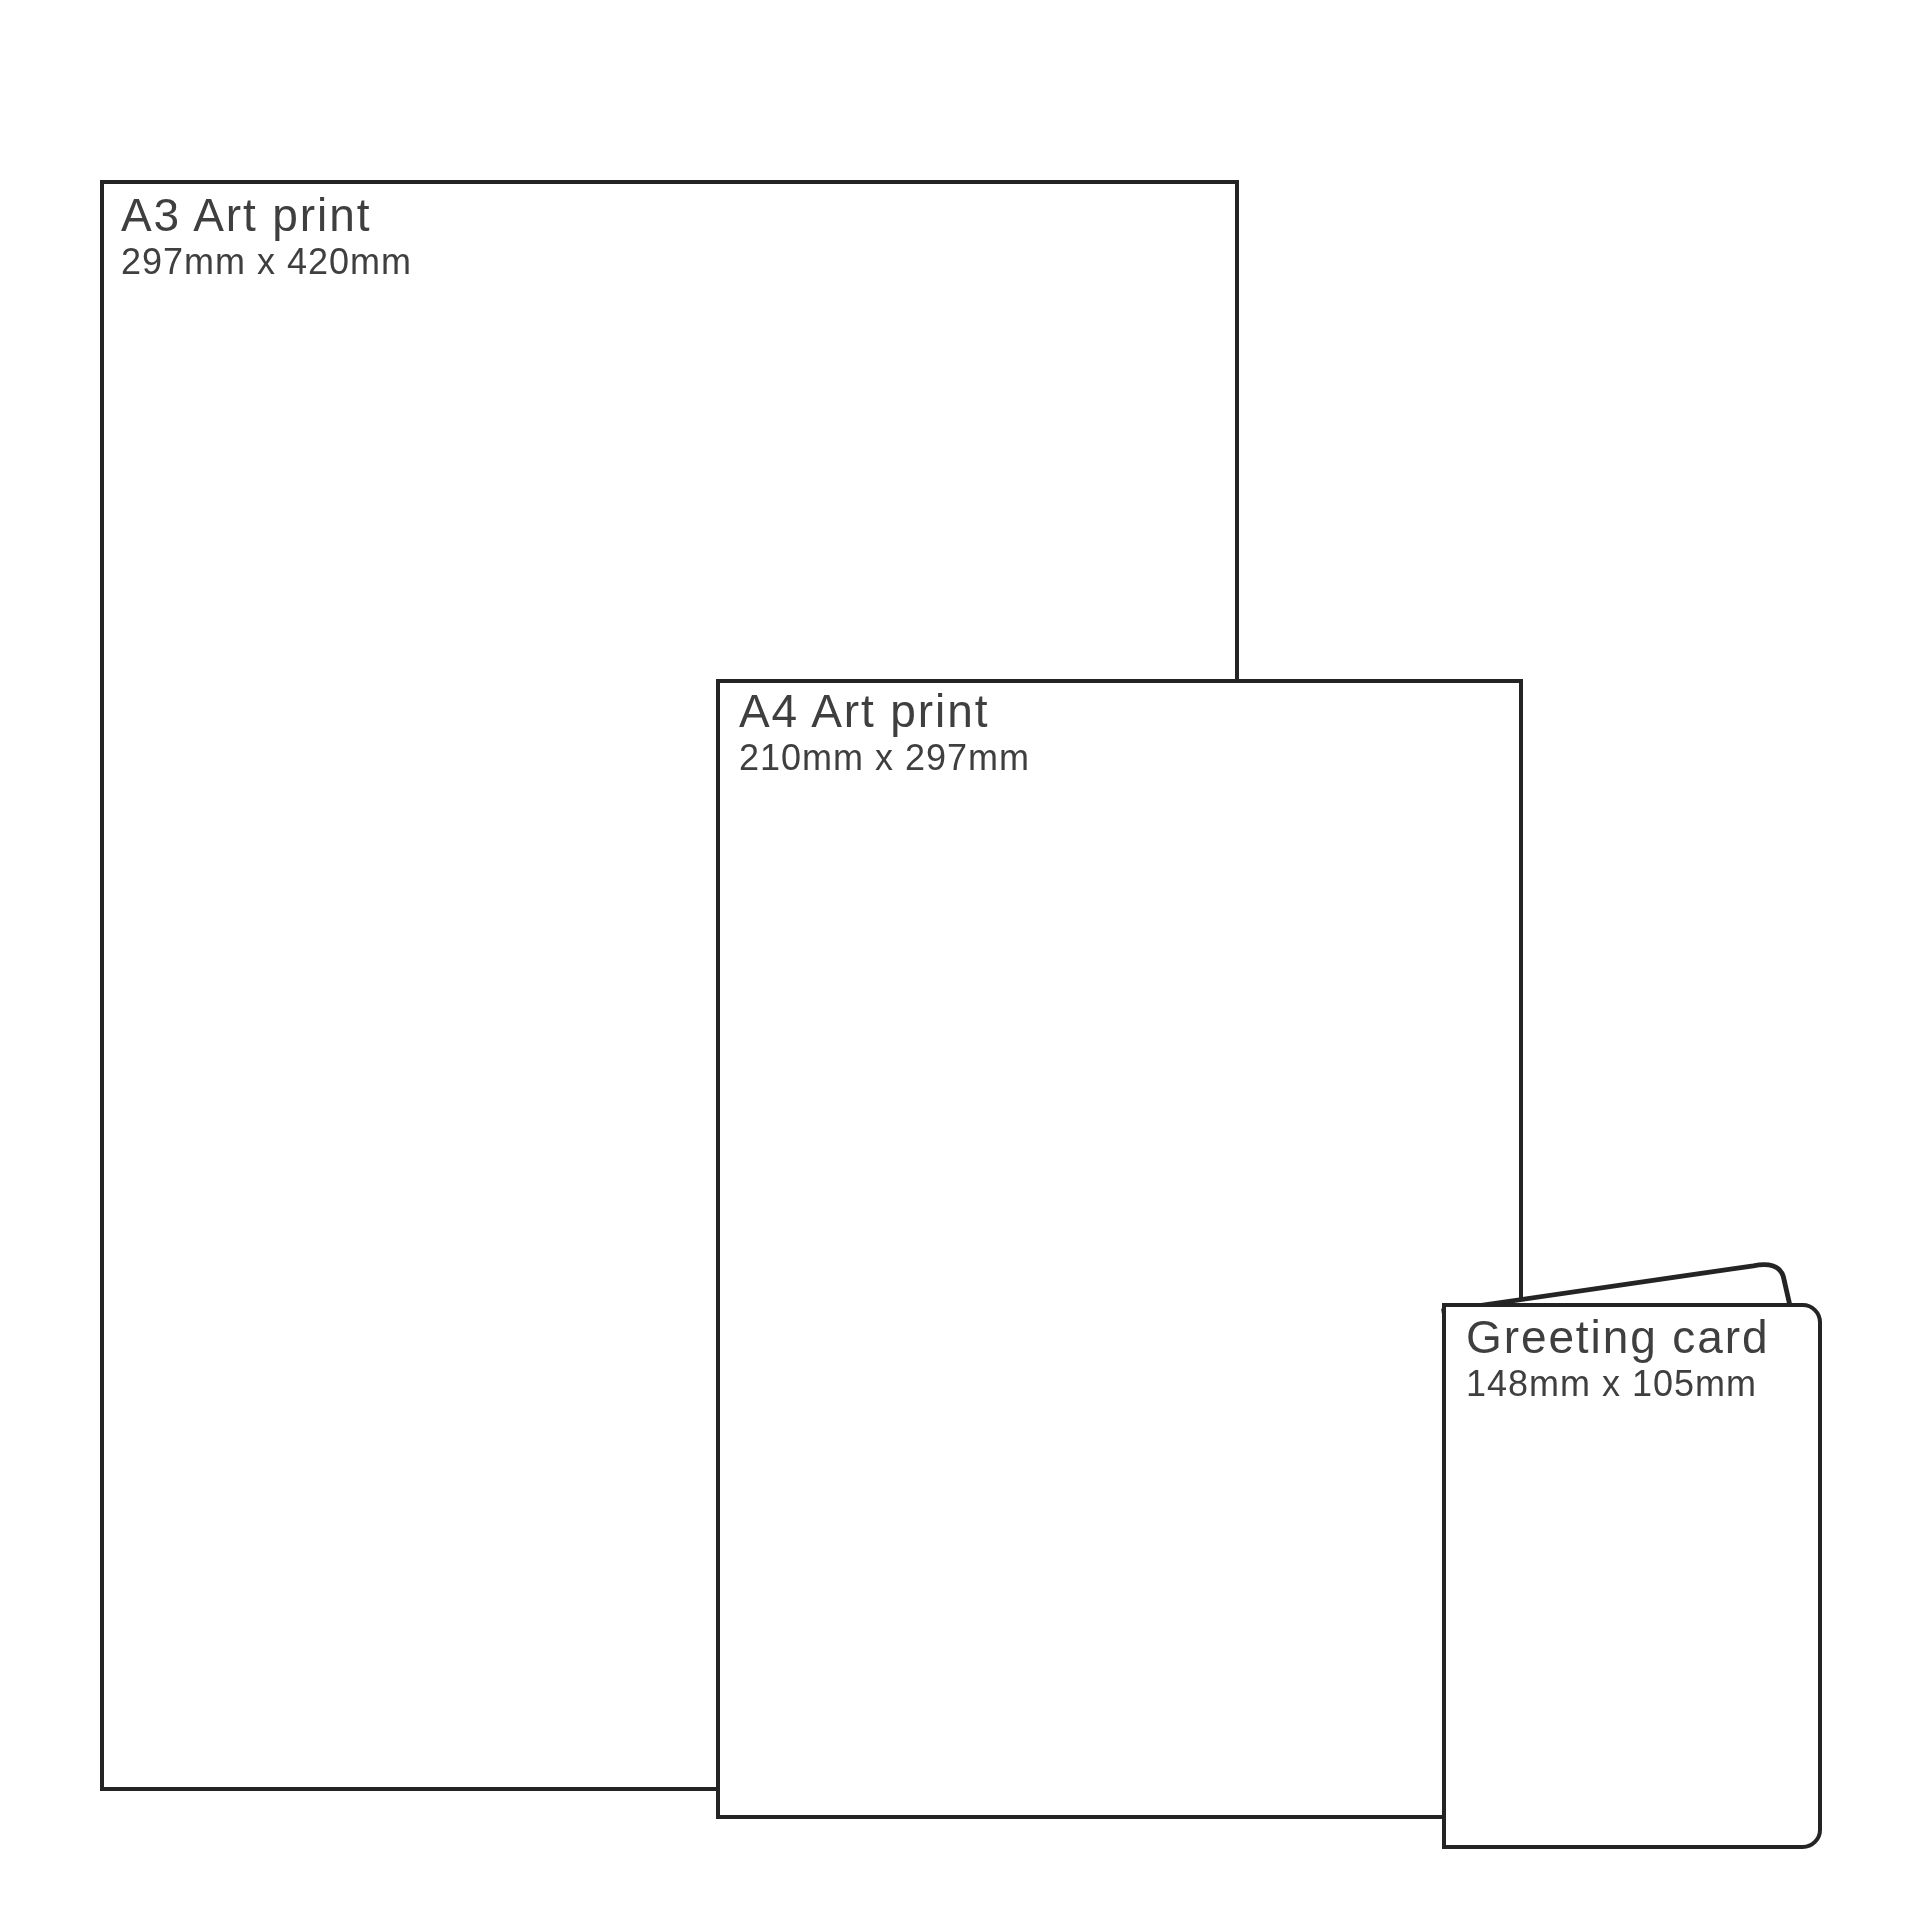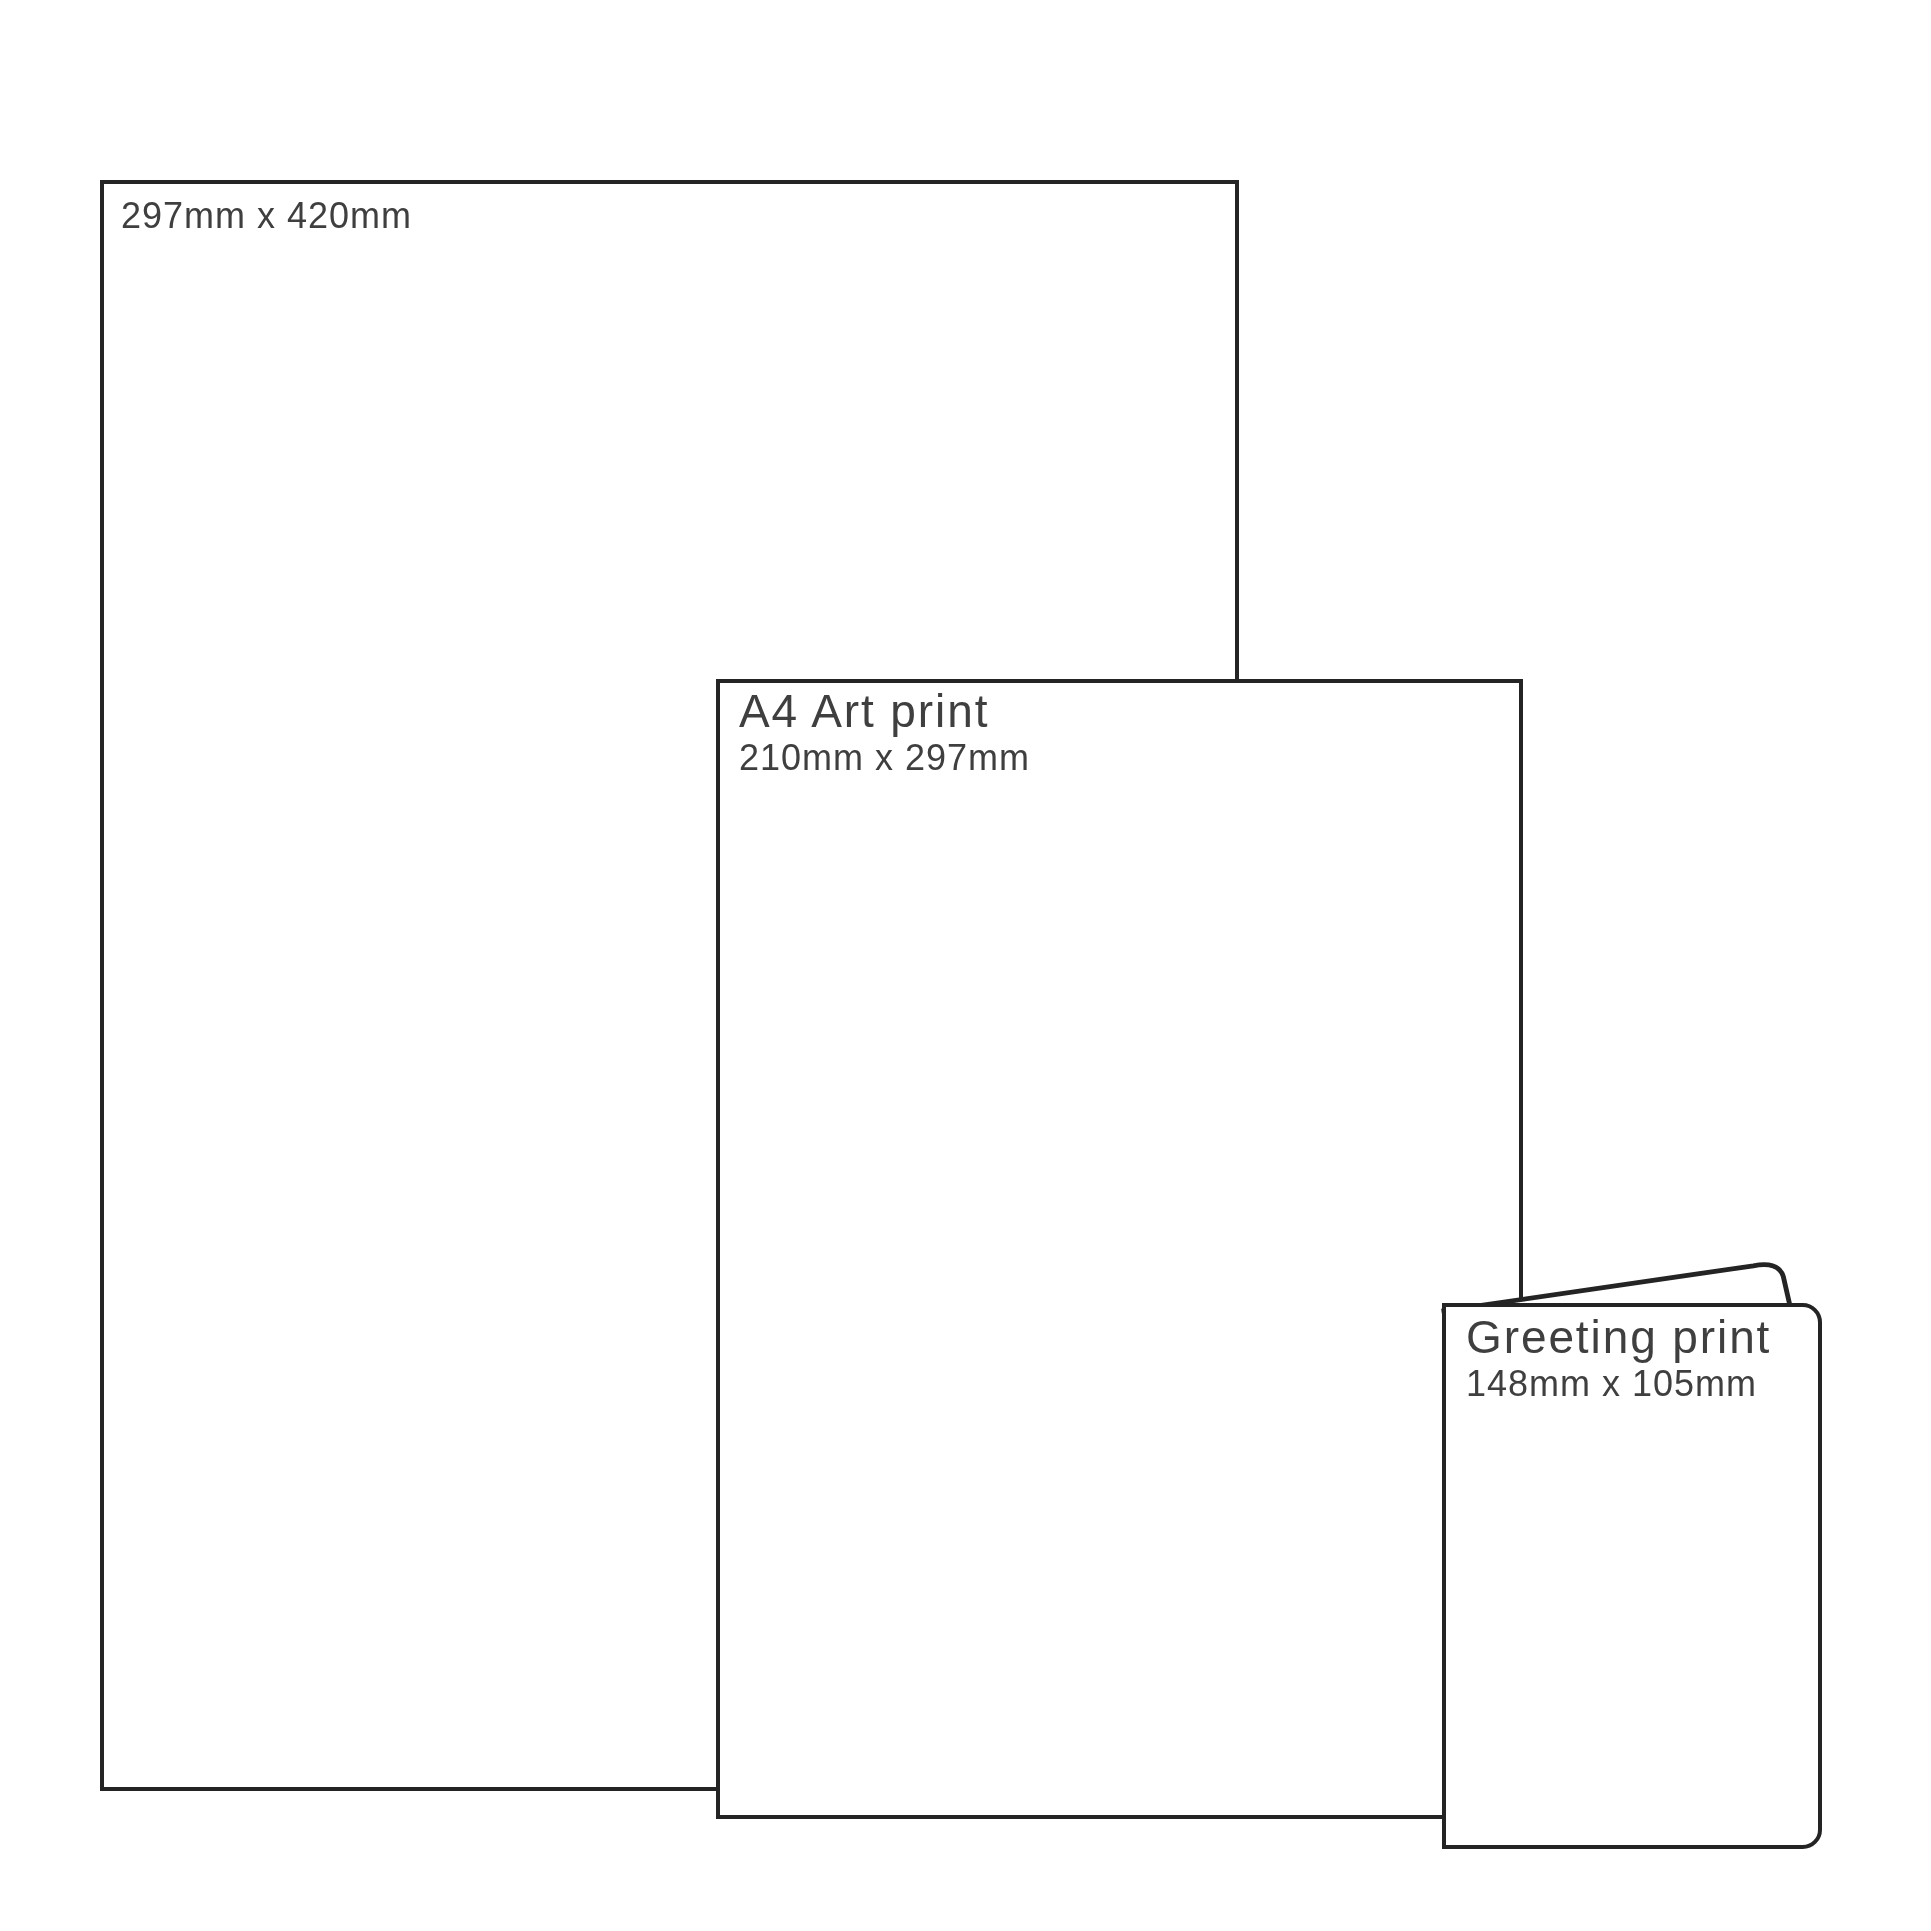--- a/index.html
+++ b/index.html
@@ -80,27 +80,28 @@
   <div class="sheet" id="a4-sheet"></div>
 
   <svg id="card-flap-svg" viewBox="0 0 2000 2000">
     <path d="M 1493 1358 L 1816 1311 Q 1842 1306 1847 1322 L 1855 1357 L 1493 1358 Z" fill="#ffffff" stroke="none"></path>
     <path d="M 1493 1358 L 1816 1311 Q 1842 1306 1847 1322 L 1855 1357" fill="none" stroke="#242424" stroke-width="5" stroke-linejoin="round" stroke-linecap="butt"></path>
   </svg>
 
   <div class="sheet" id="card-sheet"></div>
 
   <div class="label" id="a3-label">
+    <div class="title">A3 Art print</div>
     <div class="dims">297mm x 420mm</div>
   </div>
 
   <div class="label" id="a4-label">
     <div class="title">A4 Art print</div>
     <div class="dims">210mm x 297mm</div>
   </div>
 
   <div class="label" id="card-label">
-    <div class="title">Greeting print</div>
+    <div class="title">Greeting card</div>
     <div class="dims">148mm x 105mm</div>
   </div>
 
 </div>
 
 
 </body></html>

